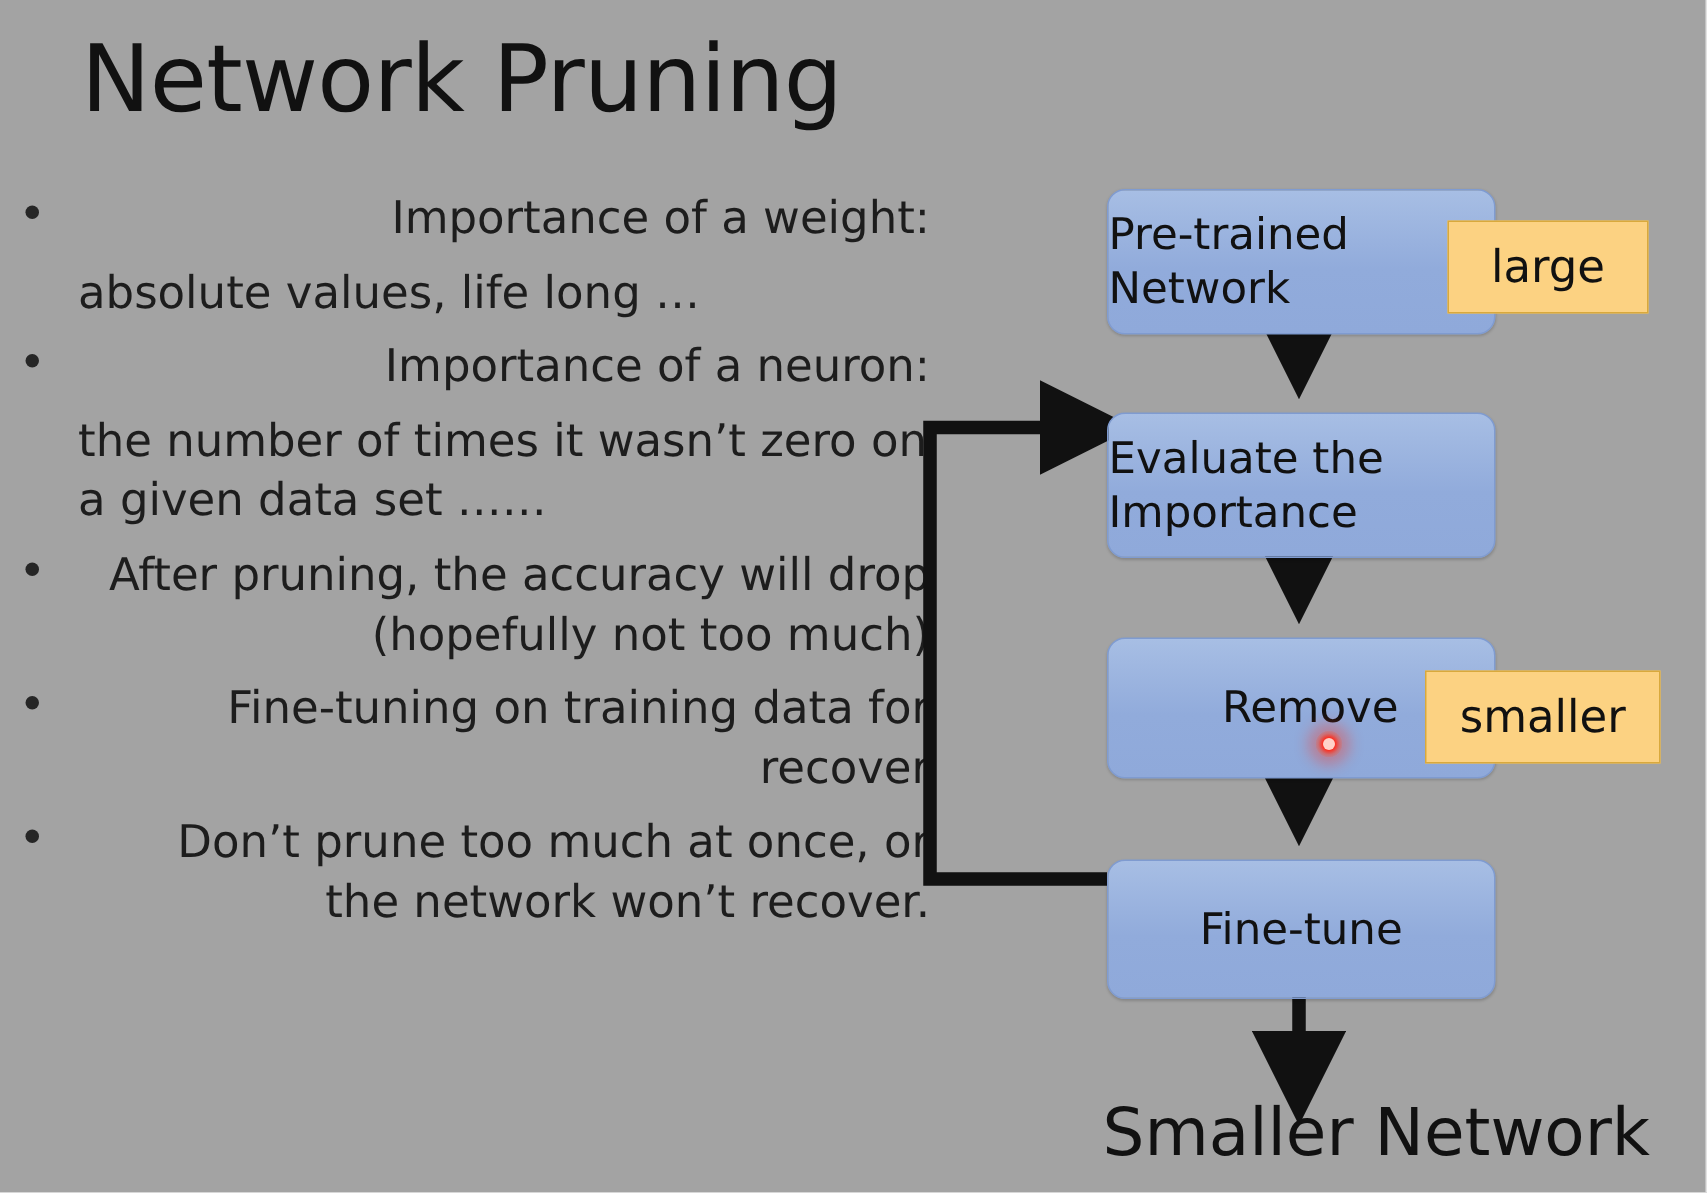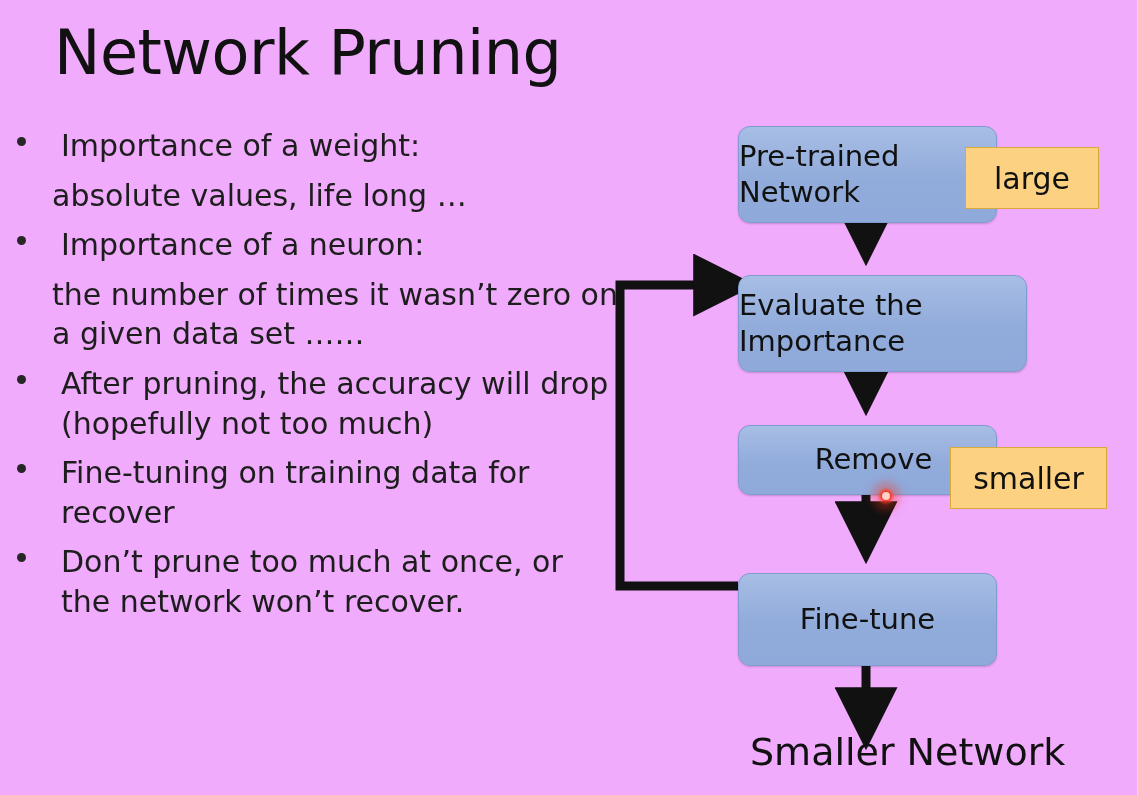--- a/index.html
+++ b/index.html
@@ -4,21 +4,21 @@
 <style>
   html, body {
     margin: 0;
     padding: 0;
     background: #ffffff;
   }
   #slide {
     position: relative;
     width: 1138px;
     height: 795px;
-    background: #f0abfc;
+    background: #a3a3a3;
     overflow: hidden;
     font-family: "DejaVu Sans", "Liberation Sans", sans-serif;
     color: #151515;
     border-right: 1px solid #e3e3e3;
     box-sizing: border-box;
   }
 
   
   #title {
     position: absolute;
@@ -37,20 +37,21 @@
     position: absolute;
     left: 0px;
     top: 126px;
     width: 620px;
   }
   .bullet-row {
     position: relative;
     display: block;
     padding-left: 61px;
     margin-bottom: 10px;
+    text-align: right;
   }
   .bullet-dot {
     position: absolute;
     left: 17px;
     top: 11px;
     width: 9px;
     height: 9px;
     background: #262626;
     border-radius: 50%;
   }
@@ -88,22 +89,22 @@
     align-items: center;
     justify-content: center;
     text-align: left;
     color: #111111;
     font-size: 29px;
     line-height: 1.22;
     box-sizing: border-box;
     margin-top: 33px;
   }
   #node-pretrained { left: 738px; top: 93px;  width: 259px; height: 97px; }
-  #node-evaluate   { left: 738px; top: 242px; width: 289px; height: 97px; }
-  #node-remove     { left: 738px; top: 392px; width: 259px; height: 70px; padding-left: 12px; }
+  #node-evaluate   { left: 738px; top: 242px; width: 259px; height: 97px; }
+  #node-remove     { left: 738px; top: 392px; width: 259px; height: 94px; padding-left: 12px; }
   #node-finetune   { left: 738px; top: 540px; width: 259px; height: 93px; }
 
   .badge {
     position: absolute;
     background: #fcd282;
     border: 1px solid #d9a93c;
     color: #111111;
     font-size: 30px;
     display: flex;
     align-items: center;
@@ -113,21 +114,21 @@
   #badge-large   { left: 965px; top: 147px; width: 134px; height: 62px; }
   #badge-smaller { left: 950px; top: 447px; width: 157px; height: 62px; }
 
   .flow-label {
     position: absolute;
     font-size: 33px;
     color: #111111;
     white-space: nowrap;
   }
   #label-small-enough { left: 888px; top: 658px; }
-  #label-smaller-net  { left: 735px; top: 730px; font-size: 38px; margin-left: 15px; }
+  #label-smaller-net  { left: 735px; top: 730px; font-size: 44px; }
 
   
   #cursor-dot {
     position: absolute;
     left: 877px;
     top: 487px;
     width: 18px;
     height: 18px;
     border-radius: 50%;
     background: radial-gradient(circle at 50% 50%,

